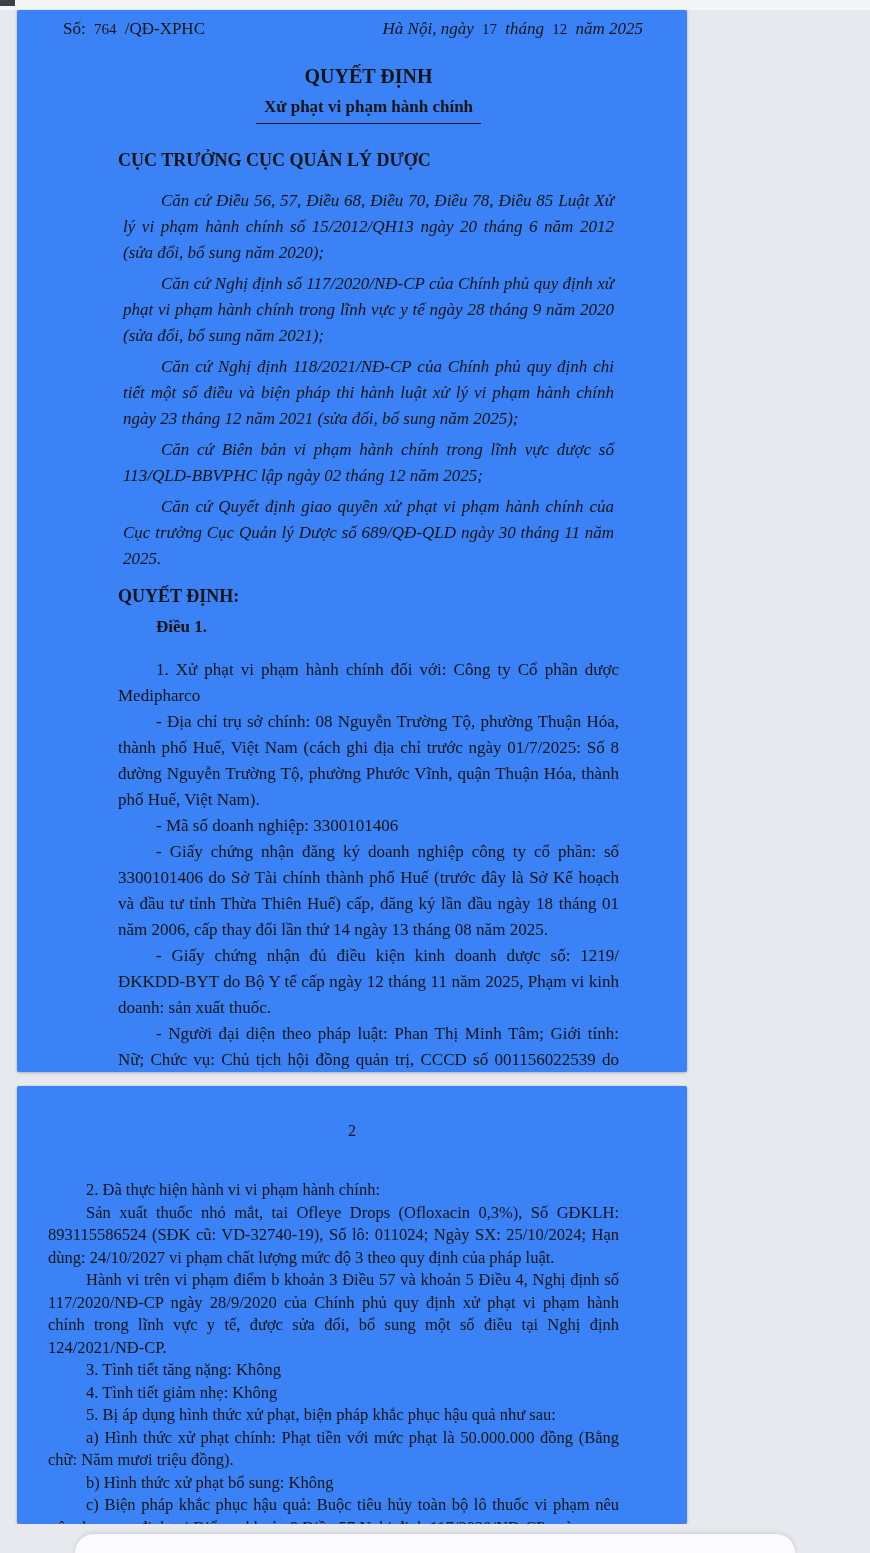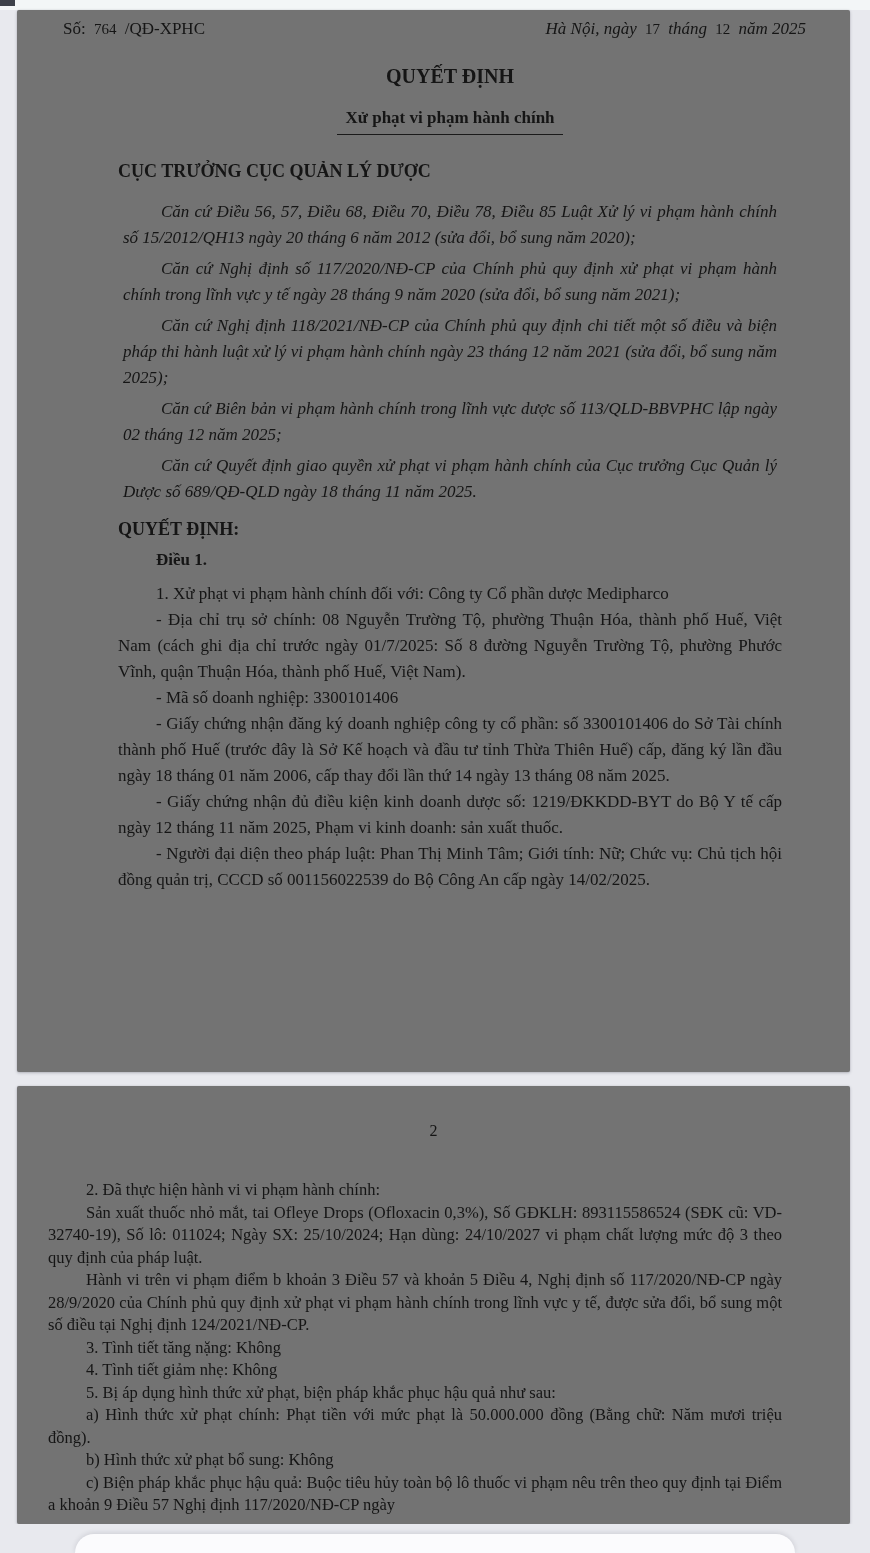--- a/index.html
+++ b/index.html
@@ -6,39 +6,39 @@
   body{
     width:870px;height:1553px;position:relative;overflow:hidden;
     background:#e8e9ee;
     font-family:"Liberation Serif","DejaVu Serif",serif;
     color:#151515;
     -webkit-font-smoothing:antialiased;
   }
   .top-strip{position:absolute;left:0;top:0;width:870px;height:10px;background:#f3f6f7;}
   .top-edge-fragment{position:absolute;left:0;top:0;width:15px;height:6px;background:#3d414a;}
   .page{
-    position:absolute;left:17px;width:833px;background:#737373;
+    position:absolute;left:17px;width:670px;background:#3b82f6;
     border-radius:2px;
     box-shadow:0 1px 3px rgba(55,58,75,.30), 0 0 1px rgba(55,58,75,.25);
   }
   .page-1{top:10px;height:1062px;overflow:hidden;}
   .page-2{top:1086px;height:438px;overflow:hidden;}
   .content{padding:0 68px 0 101px;}
   
   .hdr-row{display:flex;justify-content:space-between;align-items:baseline;margin:8px 44px 0 46px;font-size:17px;line-height:22px;}
   .hdr-num .filled, .date-line .filled{font-style:normal;font-size:15px;padding:0 4px;}
   .date-line{font-style:italic;}
   .doc-title{margin-top:24px;text-align:center;font-weight:bold;font-size:20px;line-height:24px;}
-  .doc-subtitle-wrap{margin-top:19px;text-align:center;}
+  .doc-subtitle-wrap{margin-top:8px;text-align:center;}
   .doc-subtitle{display:inline-block;font-weight:bold;font-size:17px;line-height:22px;padding:0 8px 5px;border-bottom:1.5px solid #1a1a1a;}
   .issuer{margin-top:24px;text-align:left;font-weight:bold;font-size:18px;line-height:24px;}
   .recitals{margin-top:16px;}
   .recitals p{margin:5px;font-style:italic;font-size:17px;line-height:26px;text-align:justify;text-indent:38px;}
   .qd-heading{margin-top:12px;text-align:left;font-weight:bold;font-size:18px;line-height:24px;}
-  .article-heading{margin:6px 0 8px;font-weight:bold;font-size:17px;line-height:26px;text-indent:38px;}
+  .article-heading{margin:6px 0 17px;font-weight:bold;font-size:17px;line-height:26px;text-indent:38px;}
   .article p{margin:0;font-size:17px;line-height:26px;text-align:justify;text-indent:38px;}
   
   .page-num{margin-top:34px;text-align:center;font-size:16px;line-height:22px;}
   .body2{margin-top:37px;padding-left:31px;}
   .body2 p{margin:0;font-size:16.5px;line-height:22.5px;text-align:justify;text-indent:38px;}
   
   .bottom-bg{position:absolute;left:0;top:1524px;width:870px;height:29px;background:#e8e9ee;}
   .bottom-sheet{
     position:absolute;left:75px;top:1534px;width:720px;height:19px;
     background:#fbfbfd;border-radius:22px 22px 0 0;
@@ -72,21 +72,21 @@
     <div class="doc-subtitle-wrap">
       <span class="doc-subtitle">Xử phạt vi phạm hành chính</span>
     </div>
     <div class="issuer">CỤC TRƯỞNG CỤC QUẢN LÝ DƯỢC</div>
 
     <div class="recitals">
       <p>Căn cứ Điều 56, 57, Điều 68, Điều 70, Điều 78, Điều 85 Luật Xử lý vi phạm hành chính số 15/2012/QH13 ngày 20 tháng 6 năm 2012 (sửa đổi, bổ sung năm 2020);</p>
       <p>Căn cứ Nghị định số 117/2020/NĐ-CP của Chính phủ quy định xử phạt vi phạm hành chính trong lĩnh vực y tế ngày 28 tháng 9 năm 2020 (sửa đổi, bổ sung năm 2021);</p>
       <p>Căn cứ Nghị định 118/2021/NĐ-CP của Chính phủ quy định chi tiết một số điều và biện pháp thi hành luật xử lý vi phạm hành chính ngày 23 tháng 12 năm 2021 (sửa đổi, bổ sung năm 2025);</p>
       <p>Căn cứ Biên bản vi phạm hành chính trong lĩnh vực dược số 113/QLD-BBVPHC lập ngày 02 tháng 12 năm 2025;</p>
-      <p>Căn cứ Quyết định giao quyền xử phạt vi phạm hành chính của Cục trưởng Cục Quản lý Dược số 689/QĐ-QLD ngày 18 tháng 11 năm 2025.</p>
+      <p>Căn cứ Quyết định giao quyền xử phạt vi phạm hành chính của Cục trưởng Cục Quản lý Dược số 689/QĐ-QLD ngày 30 tháng 11 năm 2025.</p>
     </div>
 
     <div class="qd-heading">QUYẾT ĐỊNH:</div>
     <div class="article-heading">Điều 1.</div>
 
     <div class="article">
       <p>1. Xử phạt vi phạm hành chính đối với: Công ty Cổ phần dược Medipharco</p>
       <p>- Địa chỉ trụ sở chính: 08 Nguyễn Trường Tộ, phường Thuận Hóa, thành phố Huế, Việt Nam (cách ghi địa chỉ trước ngày 01/7/2025: Số 8 đường Nguyễn Trường Tộ, phường Phước Vĩnh, quận Thuận Hóa, thành phố Huế, Việt Nam).</p>
       <p>- Mã số doanh nghiệp: 3300101406</p>
       <p>- Giấy chứng nhận đăng ký doanh nghiệp công ty cổ phần: số 3300101406 do Sở Tài chính thành phố Huế (trước đây là Sở Kế hoạch và đầu tư tỉnh Thừa Thiên Huế) cấp, đăng ký lần đầu ngày 18 tháng 01 năm 2006, cấp thay đổi lần thứ 14 ngày 13 tháng 08 năm 2025.</p>

